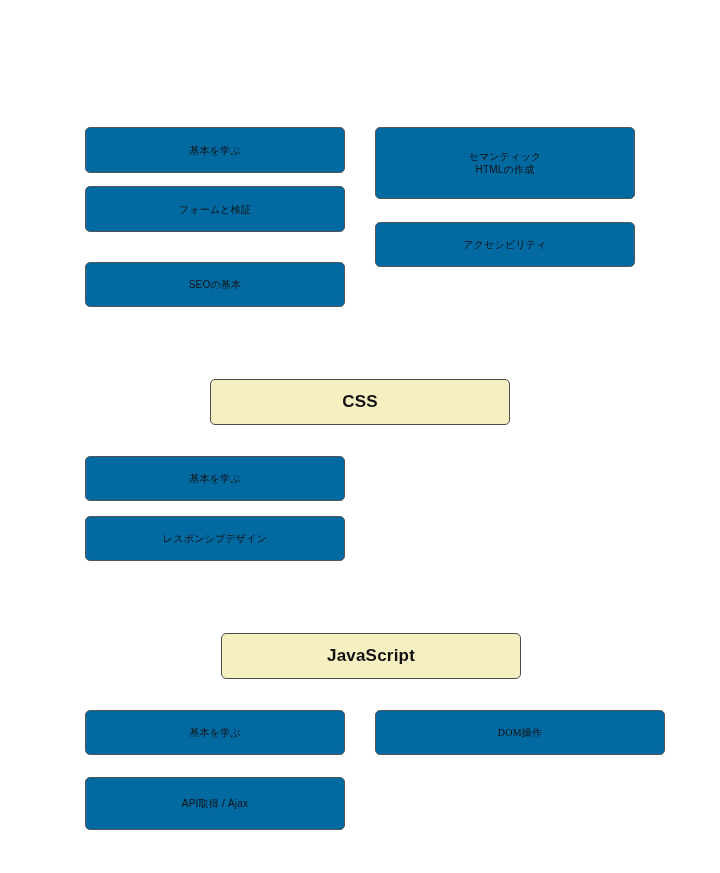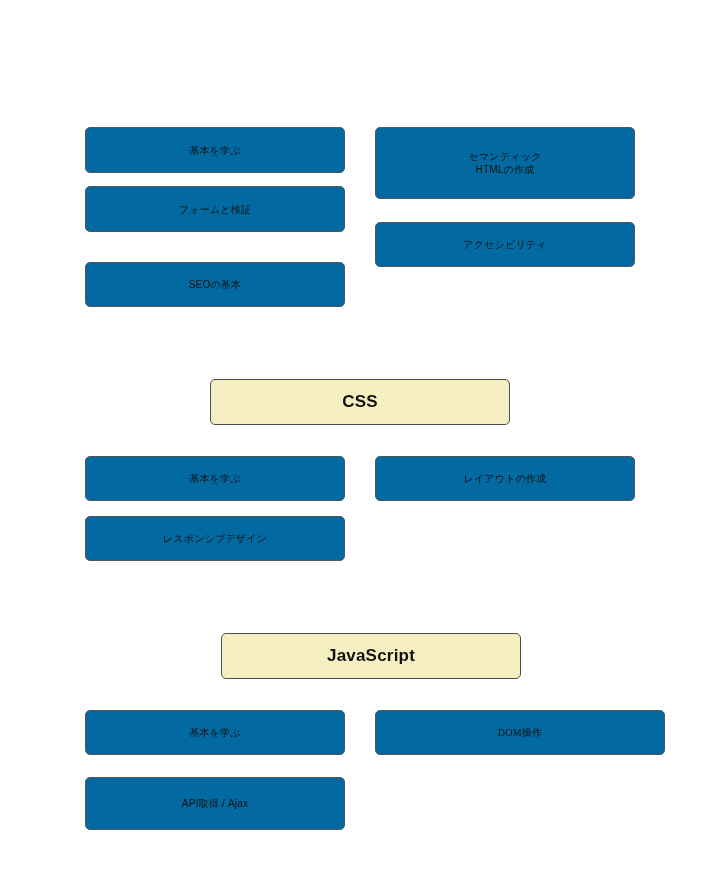--- a/index.html
+++ b/index.html
@@ -88,21 +88,20 @@
   <div class="node subtopic" id="html-2">SEOの基本</div>
 
   <div class="node subtopic" id="html-4">アクセシビリティ</div>
 
   <div class="node topic" id="topic-css">CSS</div>
 
   <div class="node subtopic" id="css-0">基本を学ぶ</div>
 
   <div class="node subtopic" id="css-1">レスポンシブデザイン</div>
 
-  <div class="node subtopic" id="css-2">レイアウトの作成</div>
 
   <div class="node topic" id="topic-js">JavaScript</div>
 
   <div class="node subtopic" id="js-0">基本を学ぶ</div>
 
   <div class="node subtopic" id="js-1">API取得 / Ajax</div>
 
   <div class="node subtopic" id="js-2">DOM操作</div>
 
 </div>

